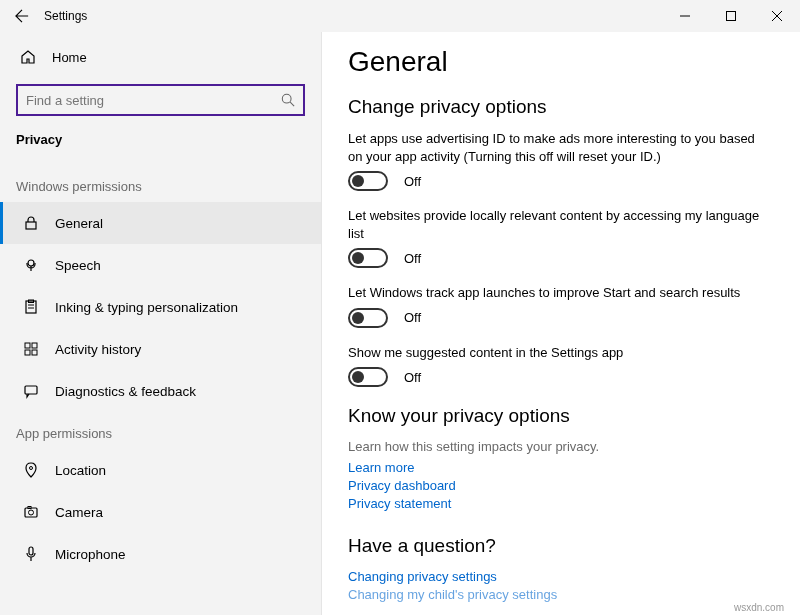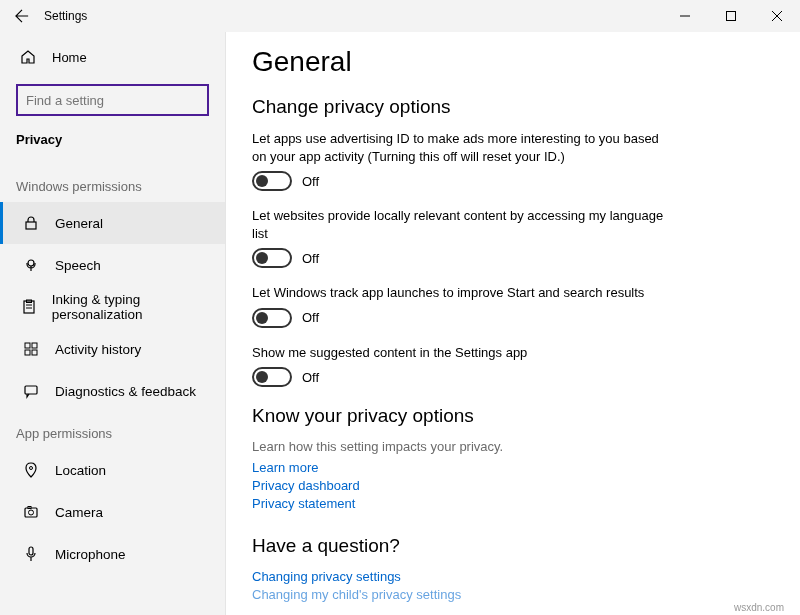--- a/index.html
+++ b/index.html
@@ -19,21 +19,21 @@
   align-items: center;
   padding: 0 0 0 8px;
   background: #f3f3f3;
 }
 .titlebar .back { width: 28px; height: 28px; display:flex; align-items:center; justify-content:center; cursor:pointer; }
 .titlebar .title { margin-left: 8px; font-size: 12px; }
 .titlebar .spacer { flex: 1; }
 .winbtn { width: 46px; height: 32px; display:flex; align-items:center; justify-content:center; cursor:pointer; }
 .body { flex: 1; display: flex; min-height: 0; }
 .sidebar {
-  width: 226px;
+  width: 322px;
   background: #f3f3f3;
   border-right: 1px solid #e5e5e5;
   padding-top: 6px;
   overflow: hidden;
 }
 .home-item {
   display: flex; align-items: center;
   height: 38px; padding: 0 16px; cursor: pointer;
 }
 .home-item .icon, .sb-item .icon { width: 24px; display:flex; align-items:center; justify-content:center; margin-right: 12px; }
@@ -63,21 +63,21 @@
 .sb-item.selected { border-left-color: #0078d4; background: #e8e8e8; }
 .sb-item span.lbl { font-size: 13.5px; }
 .content {
   flex:1; padding: 10px 26px 0 26px;
   overflow-y: hidden;
 }
 h1 { font-weight: 400; font-size: 28px; margin: 4px 0 18px 0; }
 h2 { font-weight: 400; font-size: 19px; margin: 8px 0 12px 0; }
 .opt { margin-bottom: 16px; max-width: 420px; }
 .opt .desc { font-size: 13px; line-height: 1.35; margin-bottom: 6px; }
-.toggle-row { display:flex; align-items:center; gap: 10px; }
+.toggle-row { display:flex; align-items:center; gap: 16px; }
 .toggle {
   width: 40px; height: 20px; border: 2px solid #333; border-radius: 10px;
   position: relative; cursor:pointer; background:#fff;
 }
 .toggle .knob {
   width: 12px; height: 12px; background:#333; border-radius:50%;
   position:absolute; top:2px; left:2px;
 }
 .toggle-label { font-size: 13px; }
 .hint { color:#6b6b6b; font-size: 13px; margin-bottom: 6px; }

